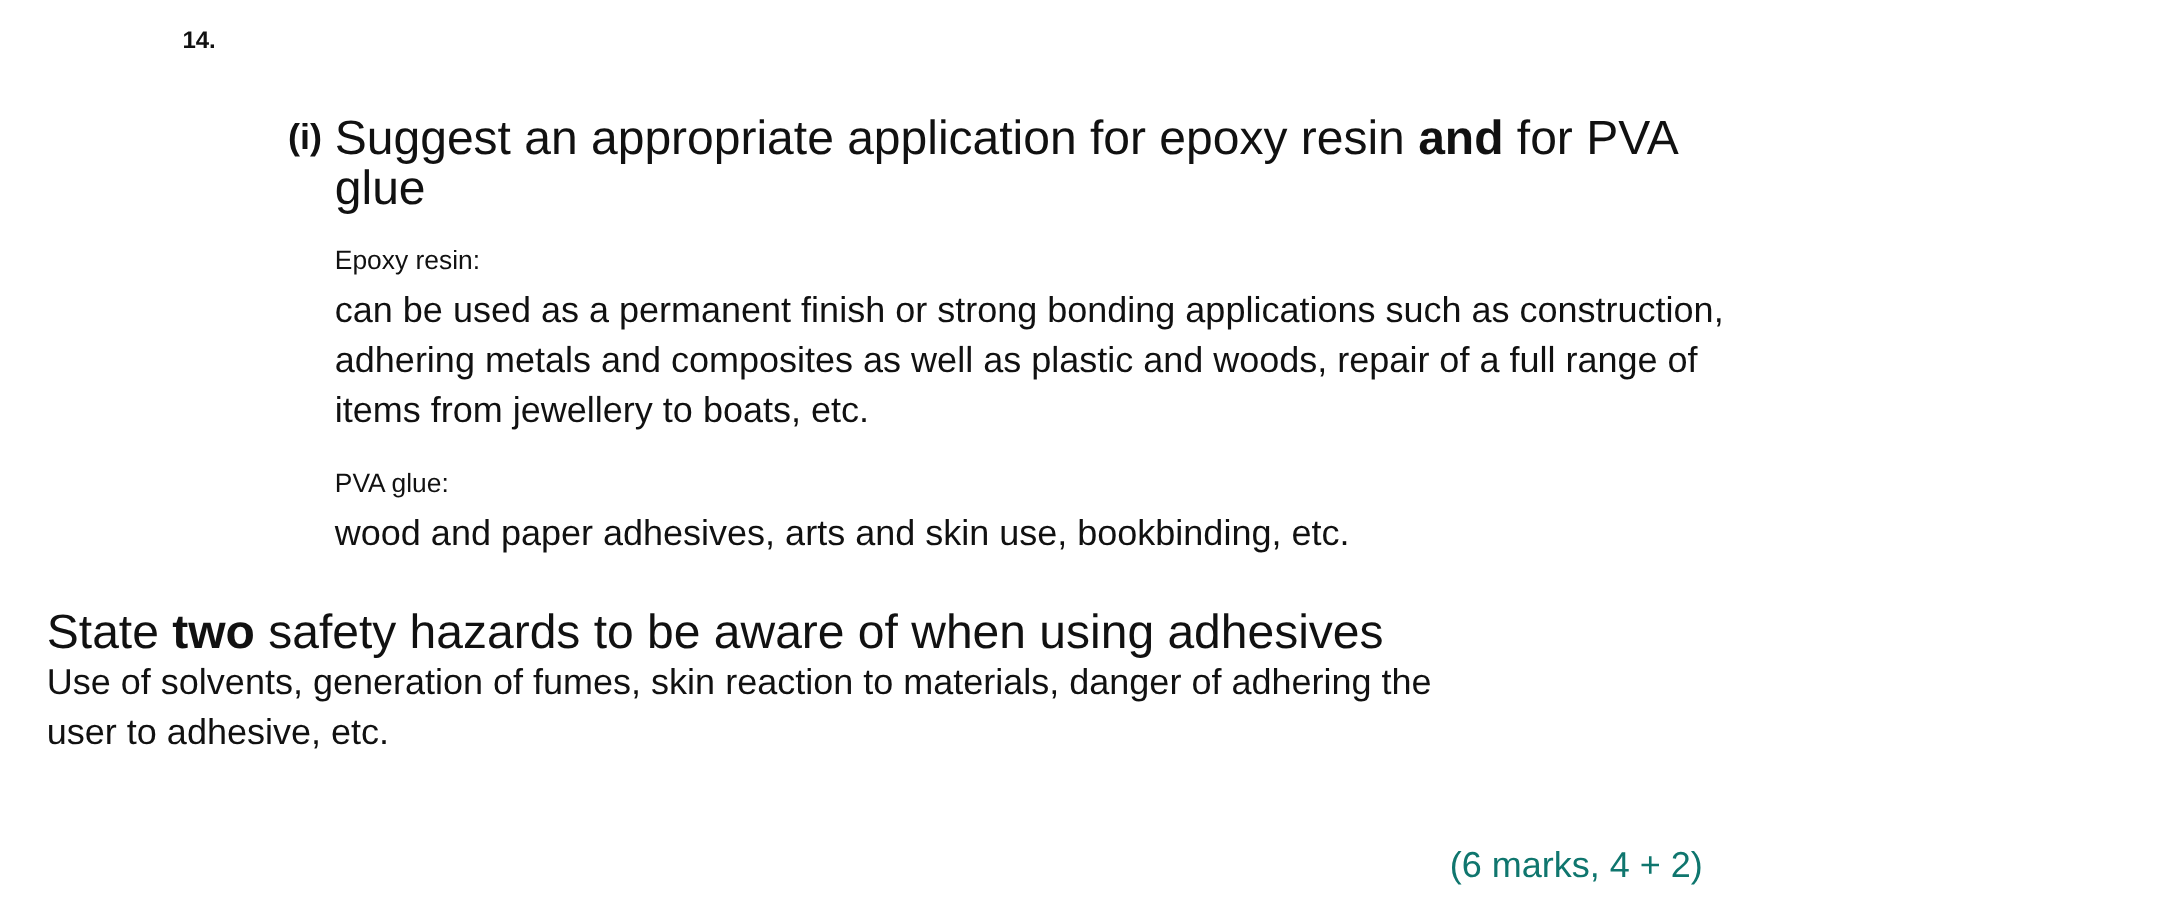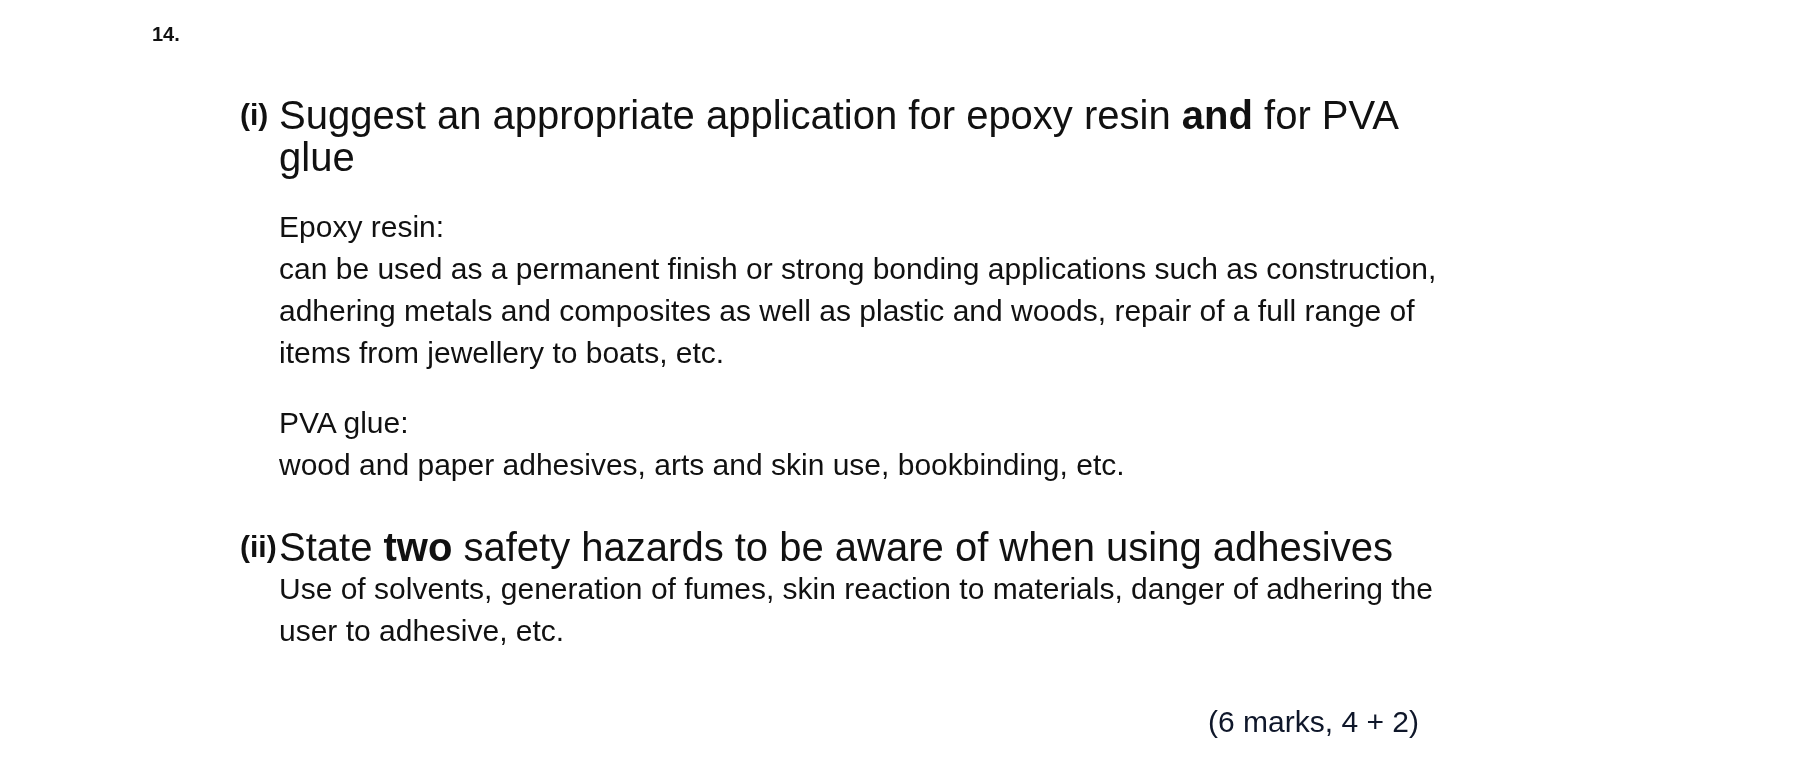--- a/index.html
+++ b/index.html
@@ -61,40 +61,40 @@
   }
   .prompt {
     font-size: 40px;
     line-height: 42px;
     font-weight: normal;
   }
   .prompt b {
     font-weight: bold;
   }
   .sub-head {
-    font-size: 30px;
+    font-size: 22px;
     line-height: 42px;
-    margin-top: 28px;
+    margin-top: 18px;
   }
   .answer {
     font-size: 30px;
     line-height: 42px;
     font-weight: normal;
     max-width: 1200px;
   }
   .answer.tight {
     margin-top: 0;
   }
   .marks {
     position: absolute;
     right: 400px;
     bottom: 24px;
     font-size: 30px;
     line-height: 40px;
-    color: #0f172a;
+    color: #0f766e;
   }
 </style>
 </head>
 <body>
 
 <div class="page">
 
   <div class="question">
     <div class="q-number">14.</div>
   </div>
@@ -106,21 +106,20 @@
 
       <div class="sub-head">Epoxy resin:</div>
       <div class="answer tight">can be used as a permanent finish or strong bonding applications such as construction, adhering metals and composites as well as plastic and woods, repair of a full range of items from jewellery to boats, etc.</div>
 
       <div class="sub-head">PVA glue:</div>
       <div class="answer tight">wood and paper adhesives, arts and skin use, bookbinding, etc.</div>
     </div>
   </div>
 
   <div class="part">
-    <div class="part-label">(ii)</div>
     <div class="part-body">
       <div class="prompt"><span>State </span><b>two</b><span> safety hazards to be aware of when using adhesives</span></div>
       <div class="answer tight">Use of solvents, generation of fumes, skin reaction to materials, danger of adhering the user to adhesive, etc.</div>
     </div>
   </div>
 
   <div class="marks">(6 marks, 4 + 2)</div>
 
 </div>
 

